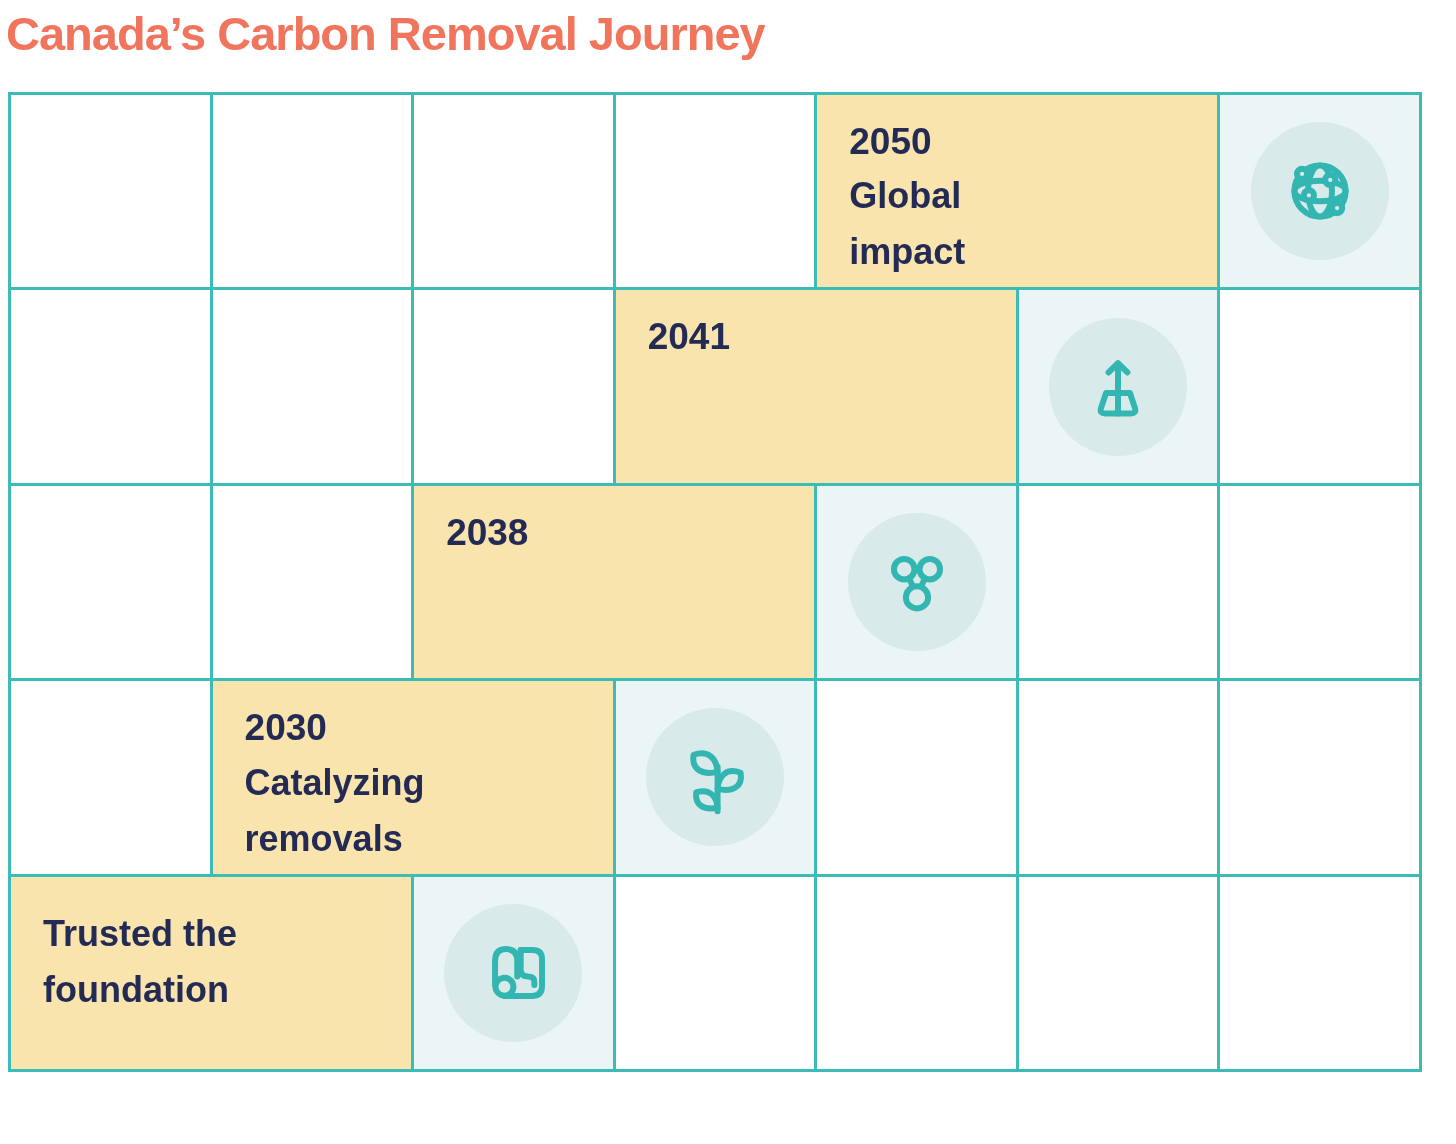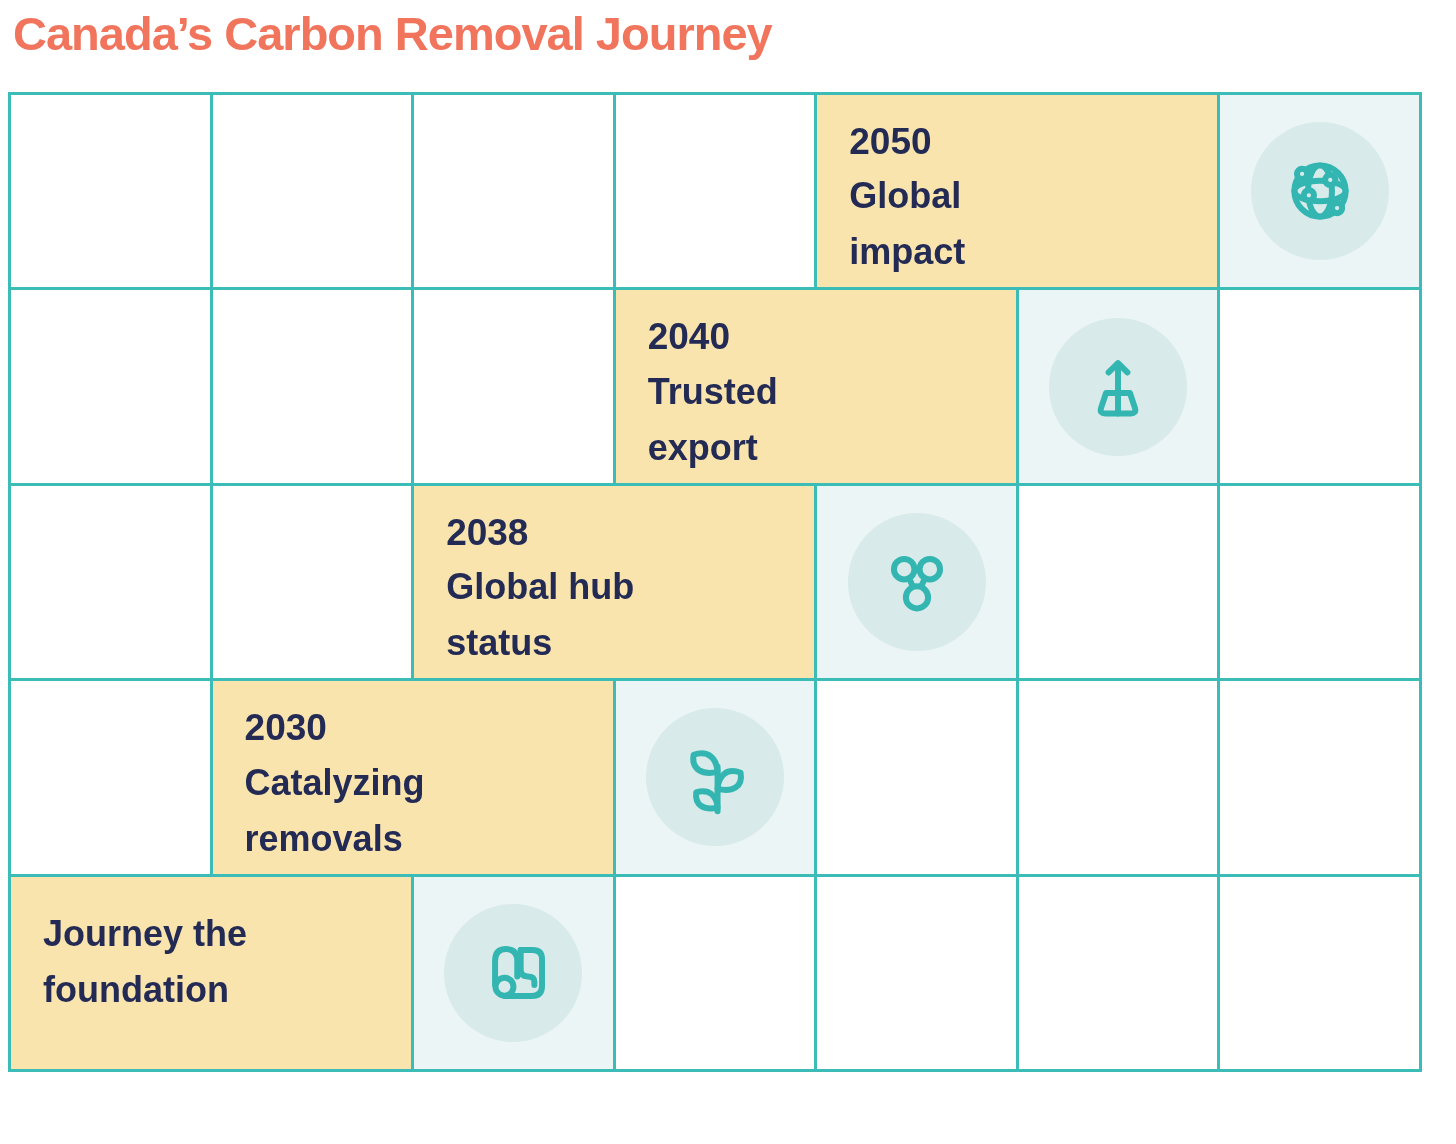--- a/index.html
+++ b/index.html
@@ -1,21 +1,21 @@
 <!DOCTYPE html>
 <html><head>
 <meta charset="utf-8">
 <style>
   html, body { margin: 0; padding: 0; background: #ffffff; }
   body {
     width: 1456px; height: 1144px; position: relative; overflow: hidden;
     font-family: "Liberation Sans", sans-serif;
   }
   .title {
-    position: absolute; left: 13px; top: 6px;
+    position: absolute; left: 6px; top: 6px;
     font-size: 47px; font-weight: bold; letter-spacing: -1px;
     color: #f1745c; margin: 0;
   }
   .grid {
     position: absolute; left: 8px; top: 92px;
     width: 1414px; height: 980px;
     background: #3cbcb6;            
     display: grid;
     grid-template-columns: repeat(7, 1fr);
     grid-template-rows: repeat(5, 1fr);
@@ -80,41 +80,37 @@
         <circle class="ic icfill" cx="35" cy="53" r="6"></circle>
         <circle class="ic icfill" cx="68" cy="68" r="6"></circle>
       </svg>
     </div>
   </div>
 
   <div class="cell r2c1"></div>
   <div class="cell r2c2"></div>
   <div class="cell r2c3"></div>
   <div class="cell milestone m2040">
-    <div class="year">2040</div>
-    <div class="label">Trusted
-export</div>
+    <div class="year">2041</div>
   </div>
   <div class="cell iconcell i2040">
     <div class="circle">
       <svg viewBox="0 0 96 96">
         <path class="ic" d="M34 55 L62 55 L68 73 Q69.5 79 63 79 L33 79 Q26.5 79 28 73 Z"></path>
         <line class="ic" x1="48" y1="79" x2="48" y2="21"></line>
         <path class="ic" d="M37 31 L48 20 L59 31"></path>
       </svg>
     </div>
   </div>
   <div class="cell r2c7"></div>
 
   <div class="cell r3c1"></div>
   <div class="cell r3c2"></div>
   <div class="cell milestone m2035">
     <div class="year">2038</div>
-    <div class="label">Global hub
-status</div>
   </div>
   <div class="cell iconcell i2035">
     <div class="circle">
       <svg viewBox="0 0 96 96">
         <line class="ic" x1="34" y1="33" x2="62" y2="33"></line>
         <line class="ic" x1="34" y1="33" x2="48" y2="64"></line>
         <line class="ic" x1="62" y1="33" x2="48" y2="64"></line>
         <circle class="ic icfill" cx="33" cy="33" r="12"></circle>
         <circle class="ic icfill" cx="63" cy="33" r="12"></circle>
         <circle class="ic icfill" cx="48" cy="66" r="13"></circle>
@@ -138,21 +134,21 @@
         <path class="ic" d="M51 62 C68 66 81 60 78 43 C62 37 52 46 51 62 Z"></path>
         <path class="ic" d="M51 84 C36 87 24 82 26 66 C41 61 50 70 51 84 Z"></path>
       </svg>
     </div>
   </div>
   <div class="cell r4c5"></div>
   <div class="cell r4c6"></div>
   <div class="cell r4c7"></div>
 
   <div class="cell milestone m2025">
-    <div class="label">Journey the
+    <div class="label">Trusted the
 foundation</div>
   </div>
   <div class="cell iconcell i2025">
     <div class="circle">
       <svg viewBox="0 0 96 96">
         <path class="ic" d="M27 62 V34 Q27 20 40 20 Q53 20 53 34 V52"></path>
         <path class="ic" d="M57 21 H71 Q82 21 82 32 V63 Q82 75 70 75 H38"></path>
         <path class="ic" d="M57 21 V44 Q57 52 65 52 Q73 52 73 58 V62"></path>
         <circle class="ic" cx="38" cy="64" r="10.5"></circle>
       </svg>

